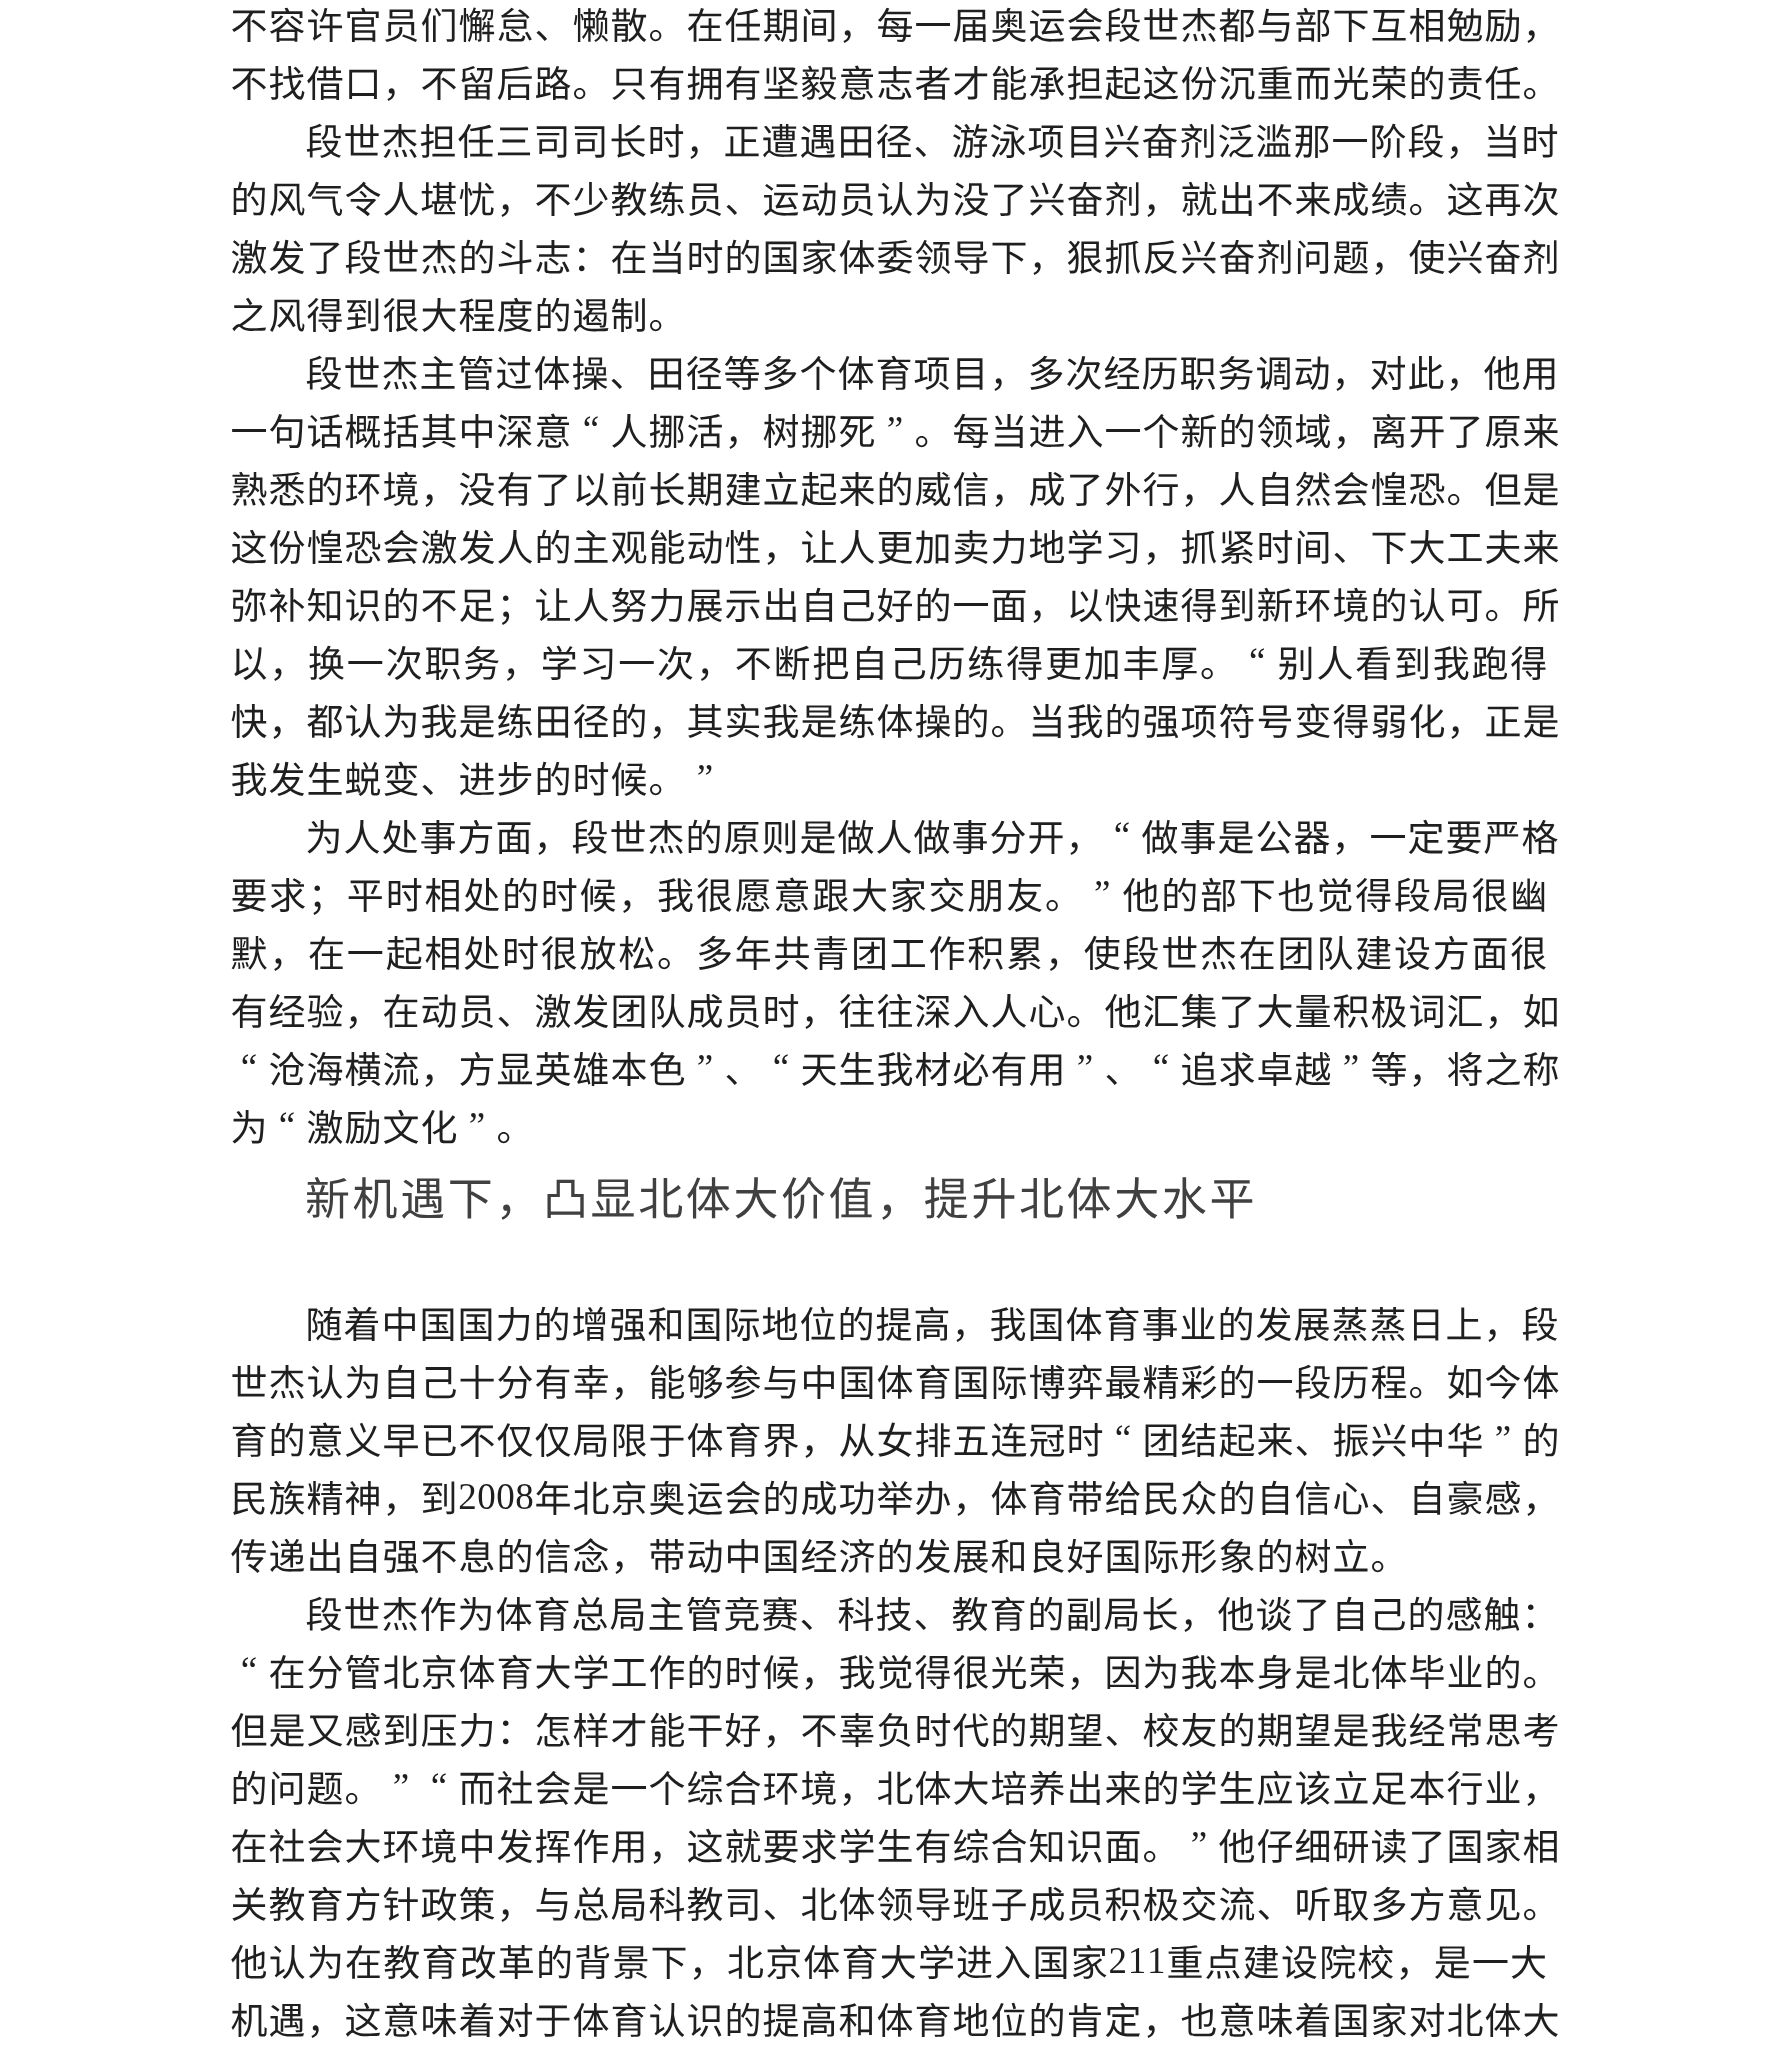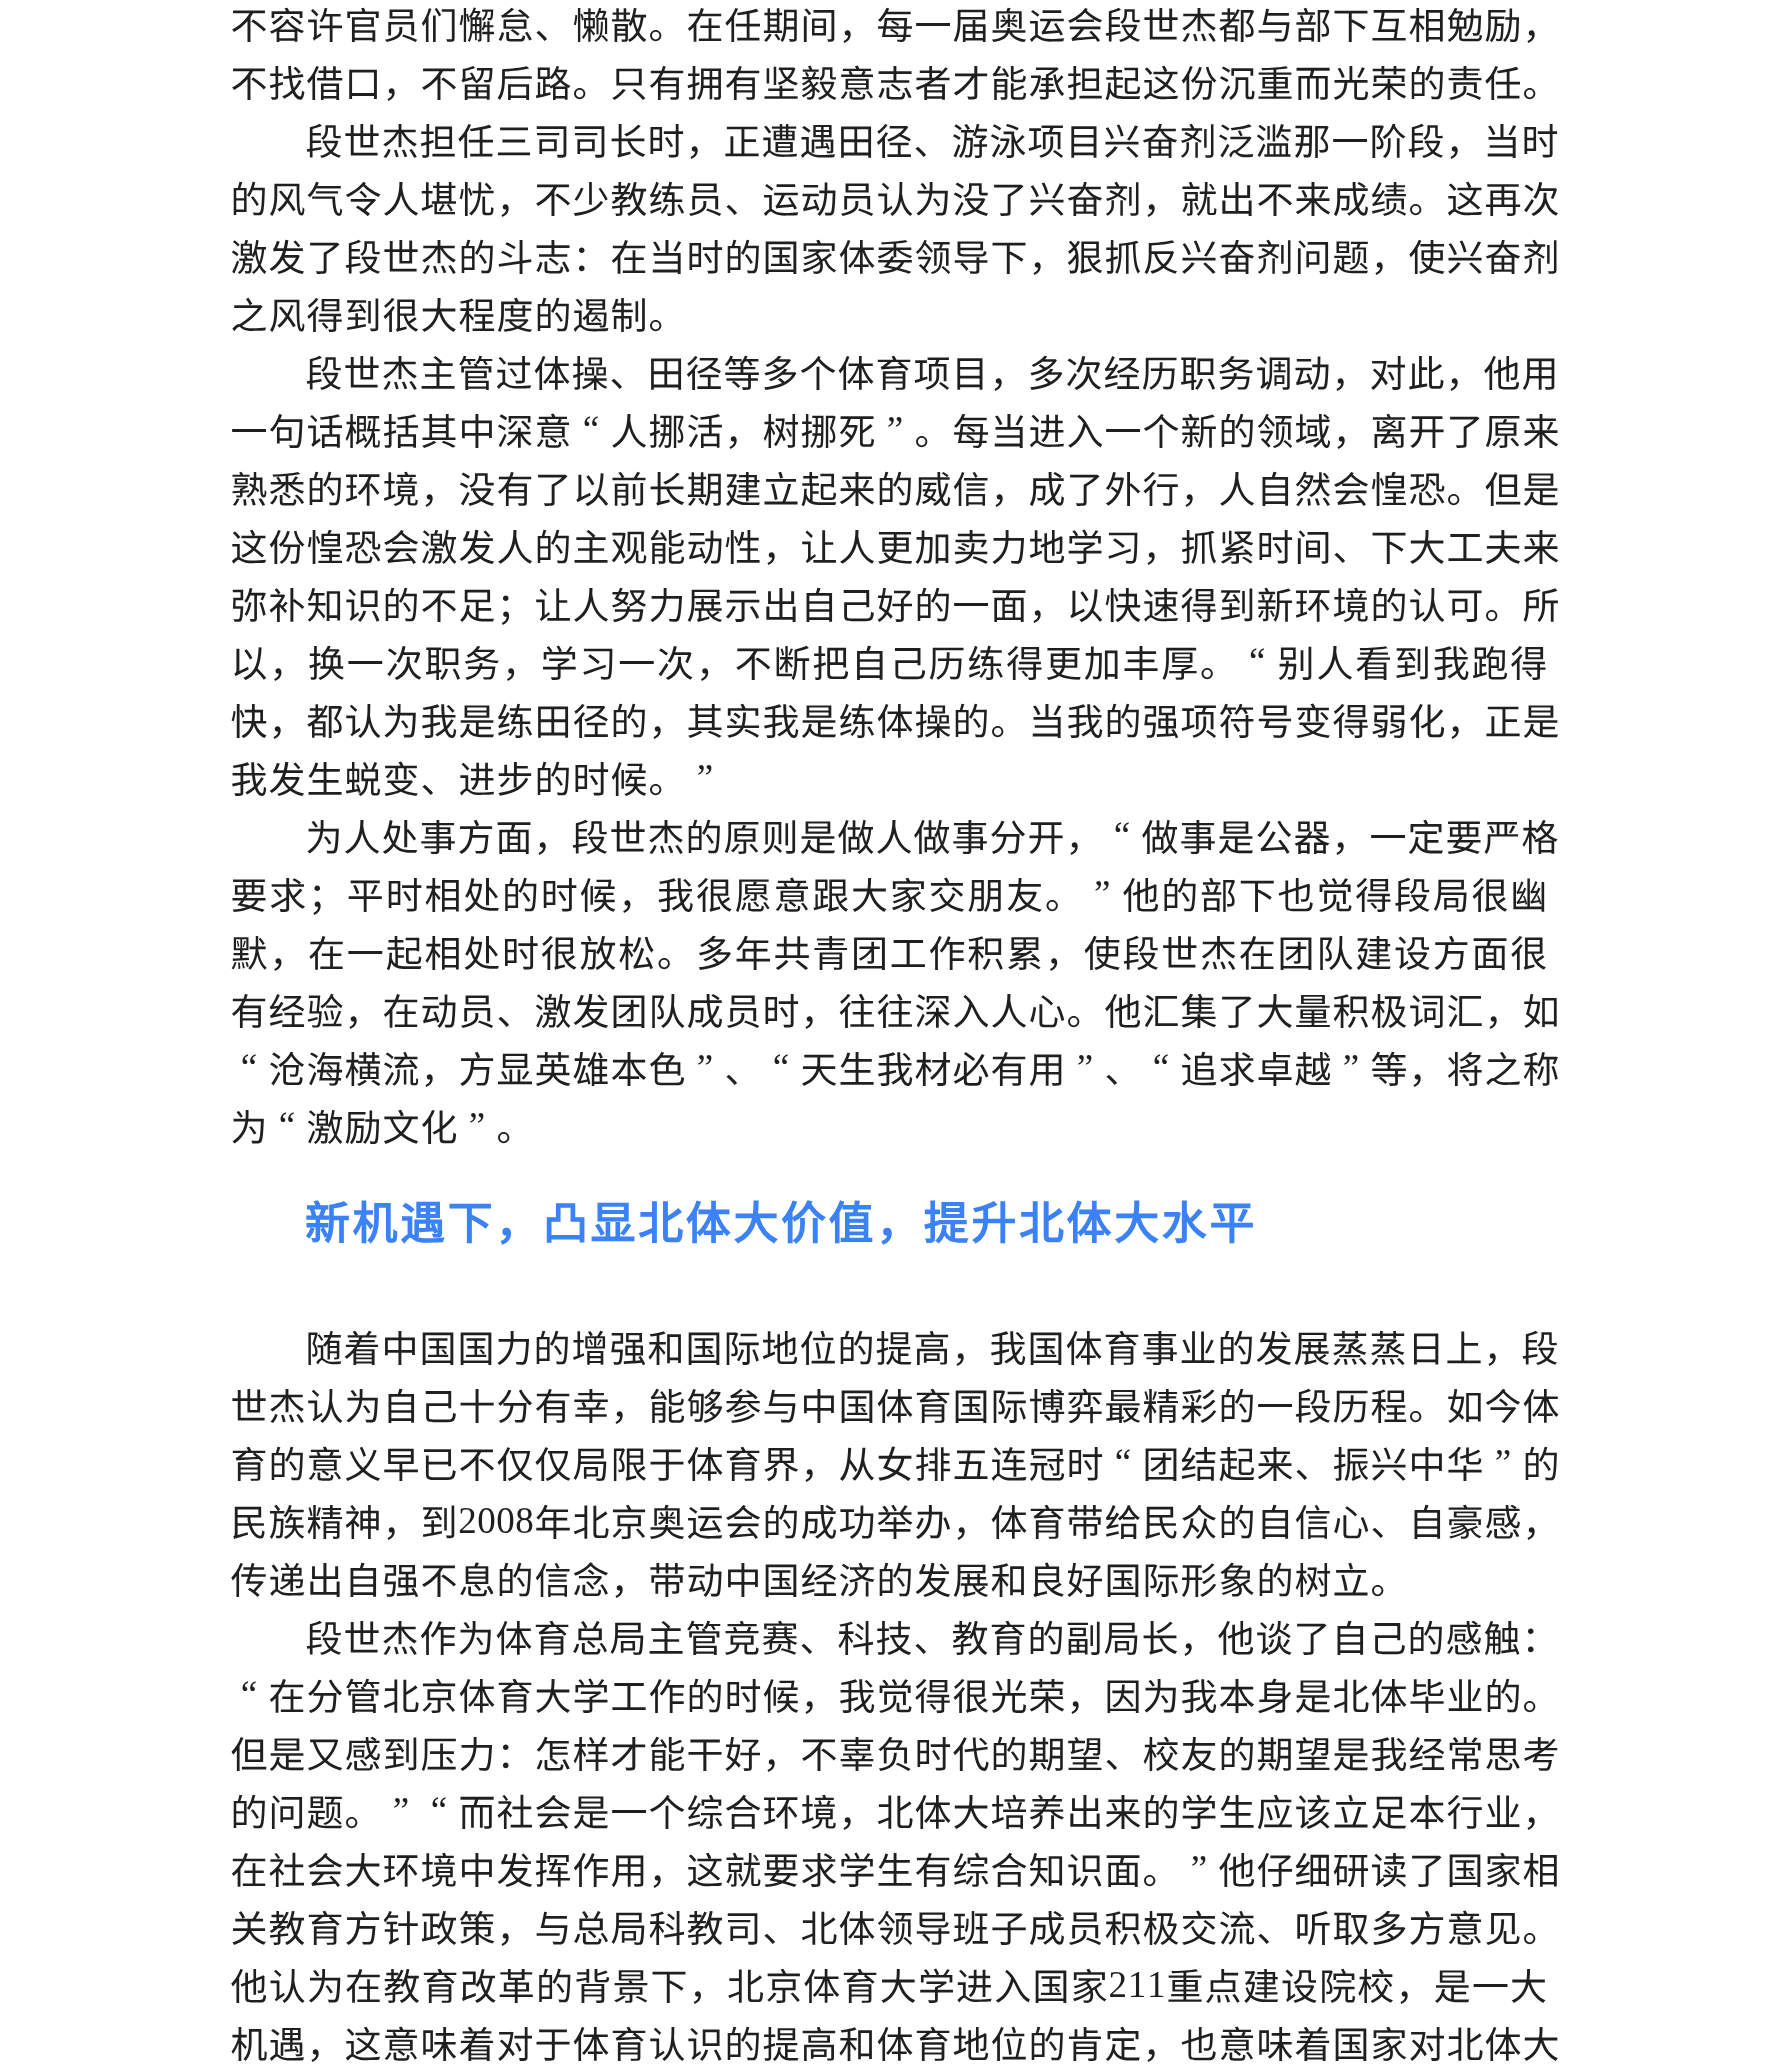--- a/index.html
+++ b/index.html
@@ -29,27 +29,27 @@
     align-items: center;
     height: 58px;
   }
   .line.jst { justify-content: space-between; } 
   .line.end { justify-content: flex-start; }    
   .line.ind { padding-left: 75px; }             
   .line span.fw { flex: 0 0 38px; width: 38px; text-align: center; } 
   .line span.hw { flex: 0 0 19px; width: 19px; text-align: center; } 
   .heading {
     font-family: "Liberation Sans", "DejaVu Sans", sans-serif;
-    font-weight: 700;
+    font-weight: 400;
     font-size: 45px;
     line-height: 51px;
     letter-spacing: 2.6px;
-    color: #3b82f6;
+    color: #404040;
     padding-left: 75px;
-    margin-top: 44px;
+    margin-top: 20px;
     margin-bottom: 68px;
   }
 </style>
 </head>
 <body>
 
 <div class="page">
   <div class="text-block">
       <div class="line jst">
         <span class="fw">不</span>

